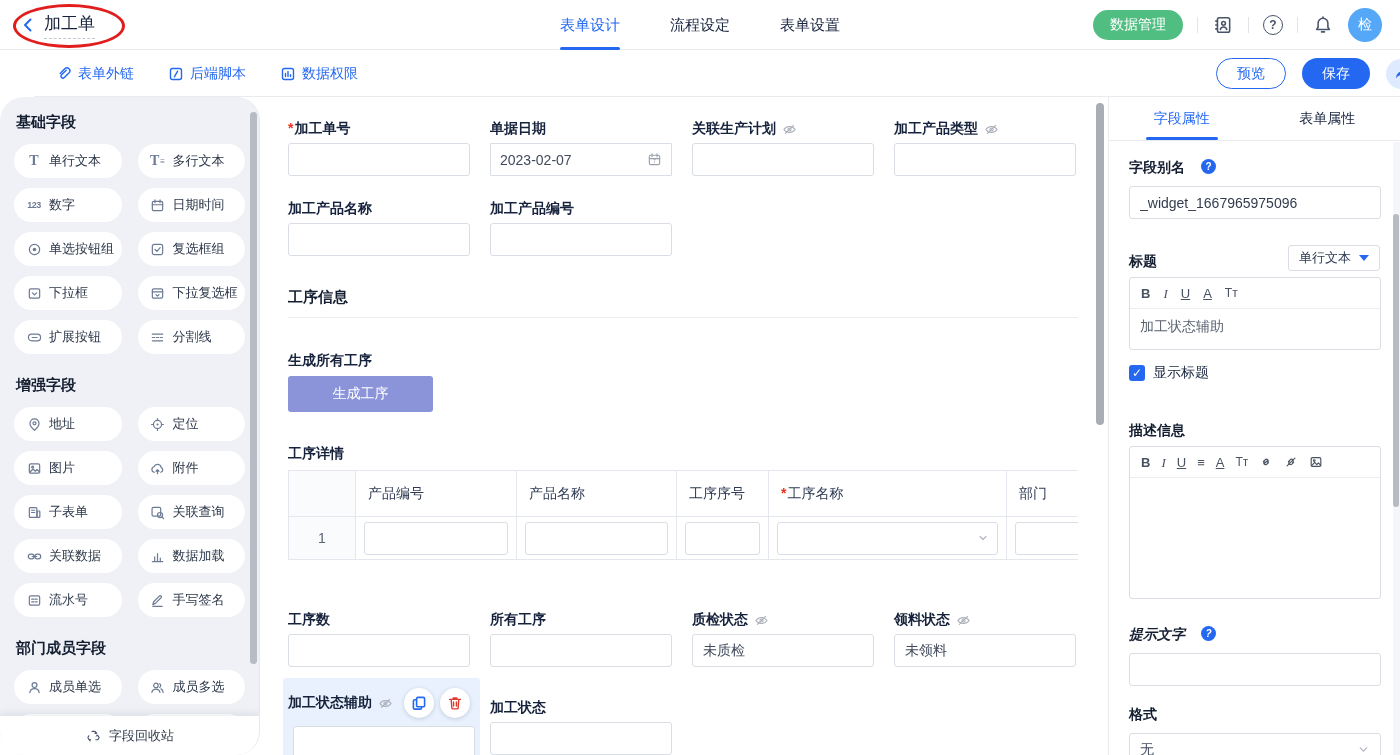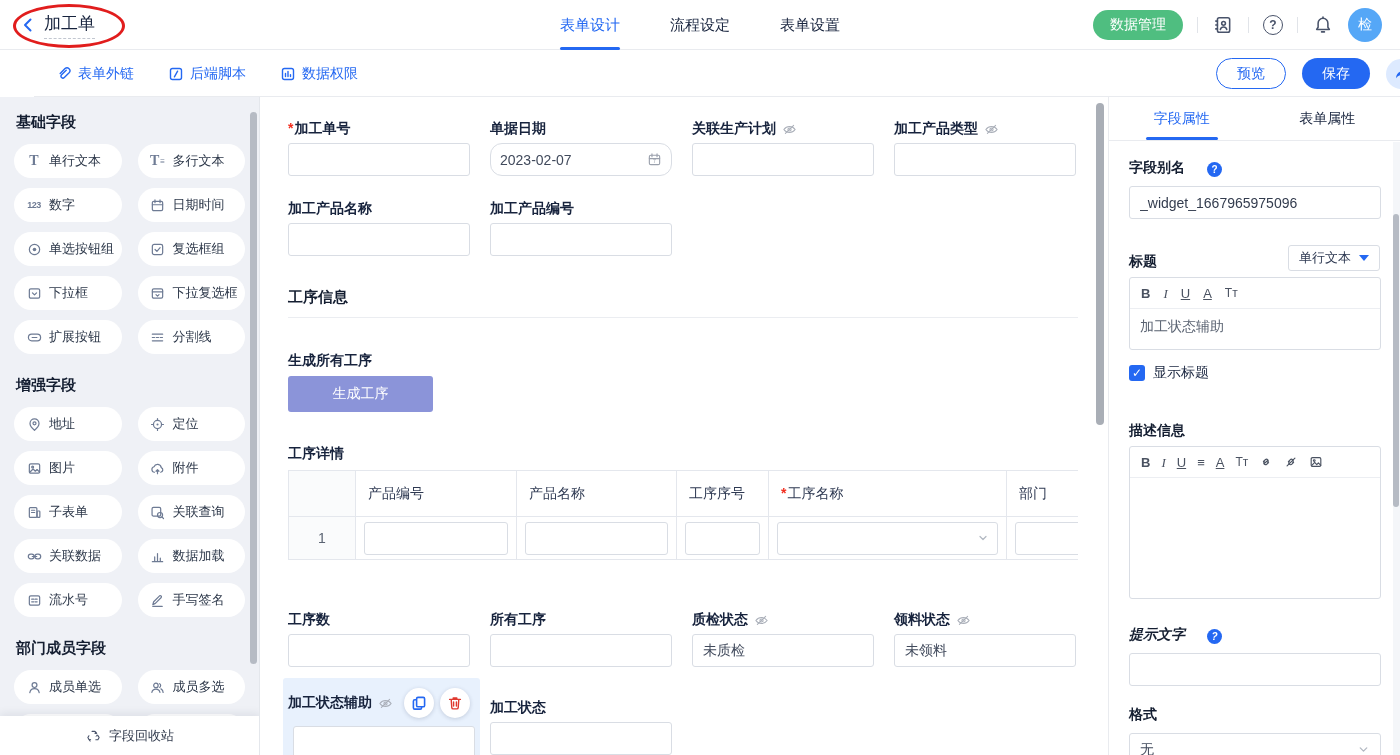--- a/index.html
+++ b/index.html
@@ -31,41 +31,41 @@
   
   .subbar{position:absolute;left:0;top:50px;width:1400px;height:47px;background:#fff;border-bottom:1px solid #e9ebef;z-index:25;margin-left:34px;}
   .sub-left{position:absolute;left:22px;top:0;height:47px;display:flex;align-items:center;gap:34px;}
   .sublink{display:flex;align-items:center;gap:6px;color:var(--primary);font-size:14px;cursor:pointer;}
   .sub-right{position:absolute;right:18px;top:0;height:47px;display:flex;align-items:center;gap:16px;}
   .btn-preview{height:31px;padding:0 20px;border:1px solid var(--primary);color:var(--primary);background:#fff;border-radius:16px;font-size:14px;cursor:pointer;}
   .btn-save{height:31px;padding:0 20px;border:none;color:#fff;background:var(--primary);border-radius:16px;font-size:14px;cursor:pointer;}
   .share-circle{width:30px;height:30px;border-radius:50%;background:#ddeaff;display:flex;align-items:center;justify-content:center;cursor:pointer;}
 
   
-  .sidebar{position:absolute;left:0;top:97px;width:260px;height:658px;background:var(--sidebar-bg);border-right:1px solid #e4e7ec;overflow:hidden;}
+  .sidebar{position:absolute;left:0;top:97px;width:260px;height:658px;background:var(--sidebar-bg);border-right:1px solid #e4e7ec;overflow:hidden;border-radius:24px;}
   .sb-inner{padding:16px 14px 0 14px;}
   .sb-heading{font-size:15px;font-weight:700;color:#141e31;margin:0 0 12px 2px;}
   .sb-heading.mt{margin-top:22px;}
   .pill-grid{display:grid;grid-template-columns:1fr 1fr;column-gap:16px;row-gap:10px;}
   .pill{height:34px;background:#fff;border-radius:17px;display:flex;align-items:center;padding:0 6px 0 12px;gap:7px;font-size:13px;color:#2b3648;cursor:grab;white-space:nowrap;overflow:hidden;}
   .picon{width:16px;height:16px;display:flex;align-items:center;justify-content:center;color:#6e7b94;flex:none;}
   .picon .tchar{font-family:"Liberation Serif","DejaVu Serif",serif;font-size:14px;font-weight:700;line-height:1;}
   .picon .nchar{font-size:9px;font-weight:700;letter-spacing:-0.5px;}
   .pill-stub{height:34px;background:#fff;border-radius:17px;}
   .recycle-bar{position:absolute;left:0;bottom:0;width:260px;height:39px;background:#fff;box-shadow:0 -3px 8px rgba(30,40,70,.08);display:flex;align-items:center;justify-content:center;gap:8px;font-size:13px;color:#333c4e;cursor:pointer;z-index:5;}
   .sb-scrollbar{position:absolute;right:2px;top:15px;width:7px;height:552px;border-radius:4px;background:#b6bbc4;cursor:pointer;}
 
   
   .canvas{position:absolute;left:260px;top:97px;width:848px;height:658px;background:#fff;overflow:hidden;}
   .canvas-inner{padding:22px 0 0 28px;width:820px;}
   .fgrid{display:grid;grid-template-columns:repeat(4,182px);column-gap:20px;}
   .flabel{display:flex;align-items:center;gap:6px;font-size:14px;font-weight:700;color:#17233d;height:20px;}
   .req::before{content:"*";color:#f22e1f;margin-right:1px;font-weight:700;}
   .finput{margin-top:4px;width:182px;height:33px;border:1px solid #d9dde4;border-radius:3px;background:#fff;font-size:14px;color:#414a5c;padding:0 10px;outline:none;}
-  .date-box{margin-top:4px;width:182px;height:33px;border:1px solid #d9dde4;border-radius:12px;display:flex;align-items:center;padding:0 9px;justify-content:space-between;font-size:14px;color:#414a5c;cursor:pointer;}
+  .date-box{margin-top:4px;width:182px;height:33px;border:1px solid #d9dde4;border-radius:1px;display:flex;align-items:center;padding:0 9px;justify-content:space-between;font-size:14px;color:#414a5c;cursor:pointer;}
   .section-title{font-size:15px;font-weight:700;color:#141e31;}
   .section-divider{margin-top:10px;width:790px;height:1px;background:#ebedf1;}
   .gen-btn{margin-top:5px;width:145px;height:36px;background:var(--lavender);border:none;border-radius:3px;color:#fff;font-size:14px;cursor:pointer;}
   .sf-wrap{margin-top:6px;width:790px;overflow:hidden;}
   table.sf{border-collapse:collapse;table-layout:fixed;width:898px;}
   table.sf th,table.sf td{border:1px solid #e4e7ed;font-weight:400;text-align:left;font-size:14px;color:#2e3952;}
   table.sf th{height:46px;padding:0 12px;background:#fff;}
   table.sf td{height:43px;padding:0 8px;}
   table.sf .rownum{background:#fafbfc;text-align:center;padding:0;color:#5a6372;}
   .cell-input{width:100%;height:33px;border:1px solid #d9dde4;border-radius:3px;outline:none;font-size:14px;padding:0 8px;background:#fff;}
@@ -75,21 +75,21 @@
   .round-act{width:30px;height:30px;border-radius:50%;background:#fff;box-shadow:0 1px 4px rgba(30,40,70,.18);display:flex;align-items:center;justify-content:center;cursor:pointer;flex:none;}
   .canvas-scrollbar{position:absolute;left:1096px;top:103px;width:8px;height:322px;border-radius:4px;background:#a9aeb6;cursor:pointer;z-index:26;}
 
   
   .panel{position:absolute;left:1108px;top:97px;width:292px;height:658px;background:#fff;border-left:1px solid #e9ebef;overflow:hidden;}
   .panel-tabs{height:44px;display:flex;border-bottom:1px solid #e9ebef;}
   .ptab{flex:1;display:flex;align-items:center;justify-content:center;font-size:14px;color:#17233d;cursor:pointer;position:relative;}
   .ptab.active{color:var(--primary);}
   .ptab.active::after{content:"";position:absolute;bottom:0;left:50%;transform:translateX(-50%);width:72px;height:3px;background:var(--primary);border-radius:2px;}
   .panel-body{padding:18px 20px 0 20px;}
-  .plabel-row{display:flex;align-items:flex-end;gap:22px;font-size:14px;font-weight:700;color:#141e31;}
+  .plabel-row{display:flex;align-items:flex-start;gap:16px;font-size:14px;font-weight:700;color:#141e31;}
   .help-badge{width:15px;height:15px;border-radius:50%;background:var(--primary);color:#fff;font-size:10px;font-weight:700;display:flex;align-items:center;justify-content:center;cursor:pointer;}
   .pinput{margin-top:9px;width:252px;height:33px;border:1px solid #d9dde4;border-radius:3px;font-size:14px;color:#333c4e;padding:0 10px;outline:none;background:#fff;}
   .title-row{margin-top:26px;display:flex;align-items:flex-end;justify-content:space-between;}
   .type-box{height:26px;border:1px solid #d9dde4;border-radius:3px;background:#fff;display:flex;align-items:center;gap:8px;padding:0 10px;font-size:13px;color:#2e3952;cursor:pointer;}
   .caret{width:0;height:0;border-left:5px solid transparent;border-right:5px solid transparent;border-top:6px solid var(--primary);}
   .editor{margin-top:6px;width:252px;border:1px solid #d9dde4;border-radius:3px;background:#fff;}
   .etoolbar{height:31px;display:flex;align-items:center;gap:13px;padding:0 11px;border-bottom:1px solid #eceef2;color:#4a5261;}
   .tool{font-size:13px;cursor:pointer;line-height:1;}
   .tool.b{font-weight:700;}
   .tool.i{font-style:italic;font-family:"Liberation Serif","DejaVu Serif",serif;}

